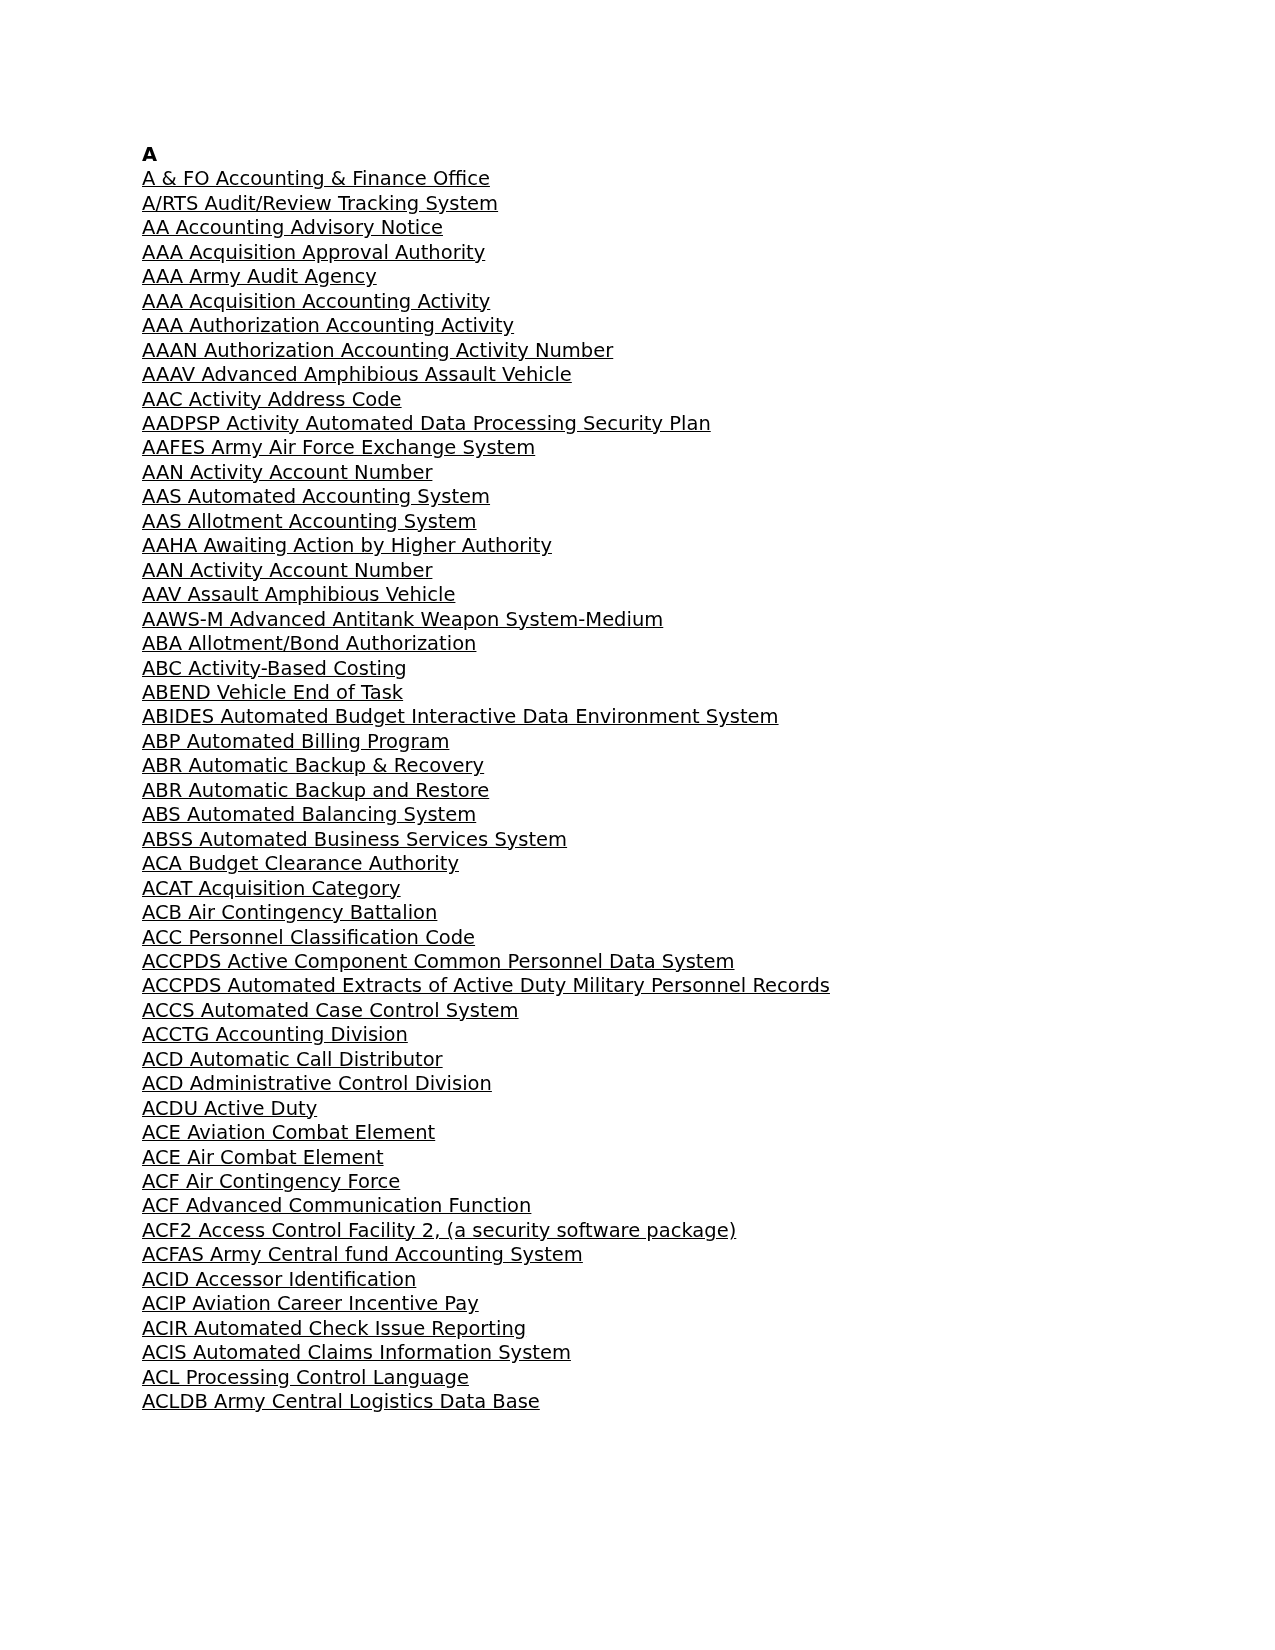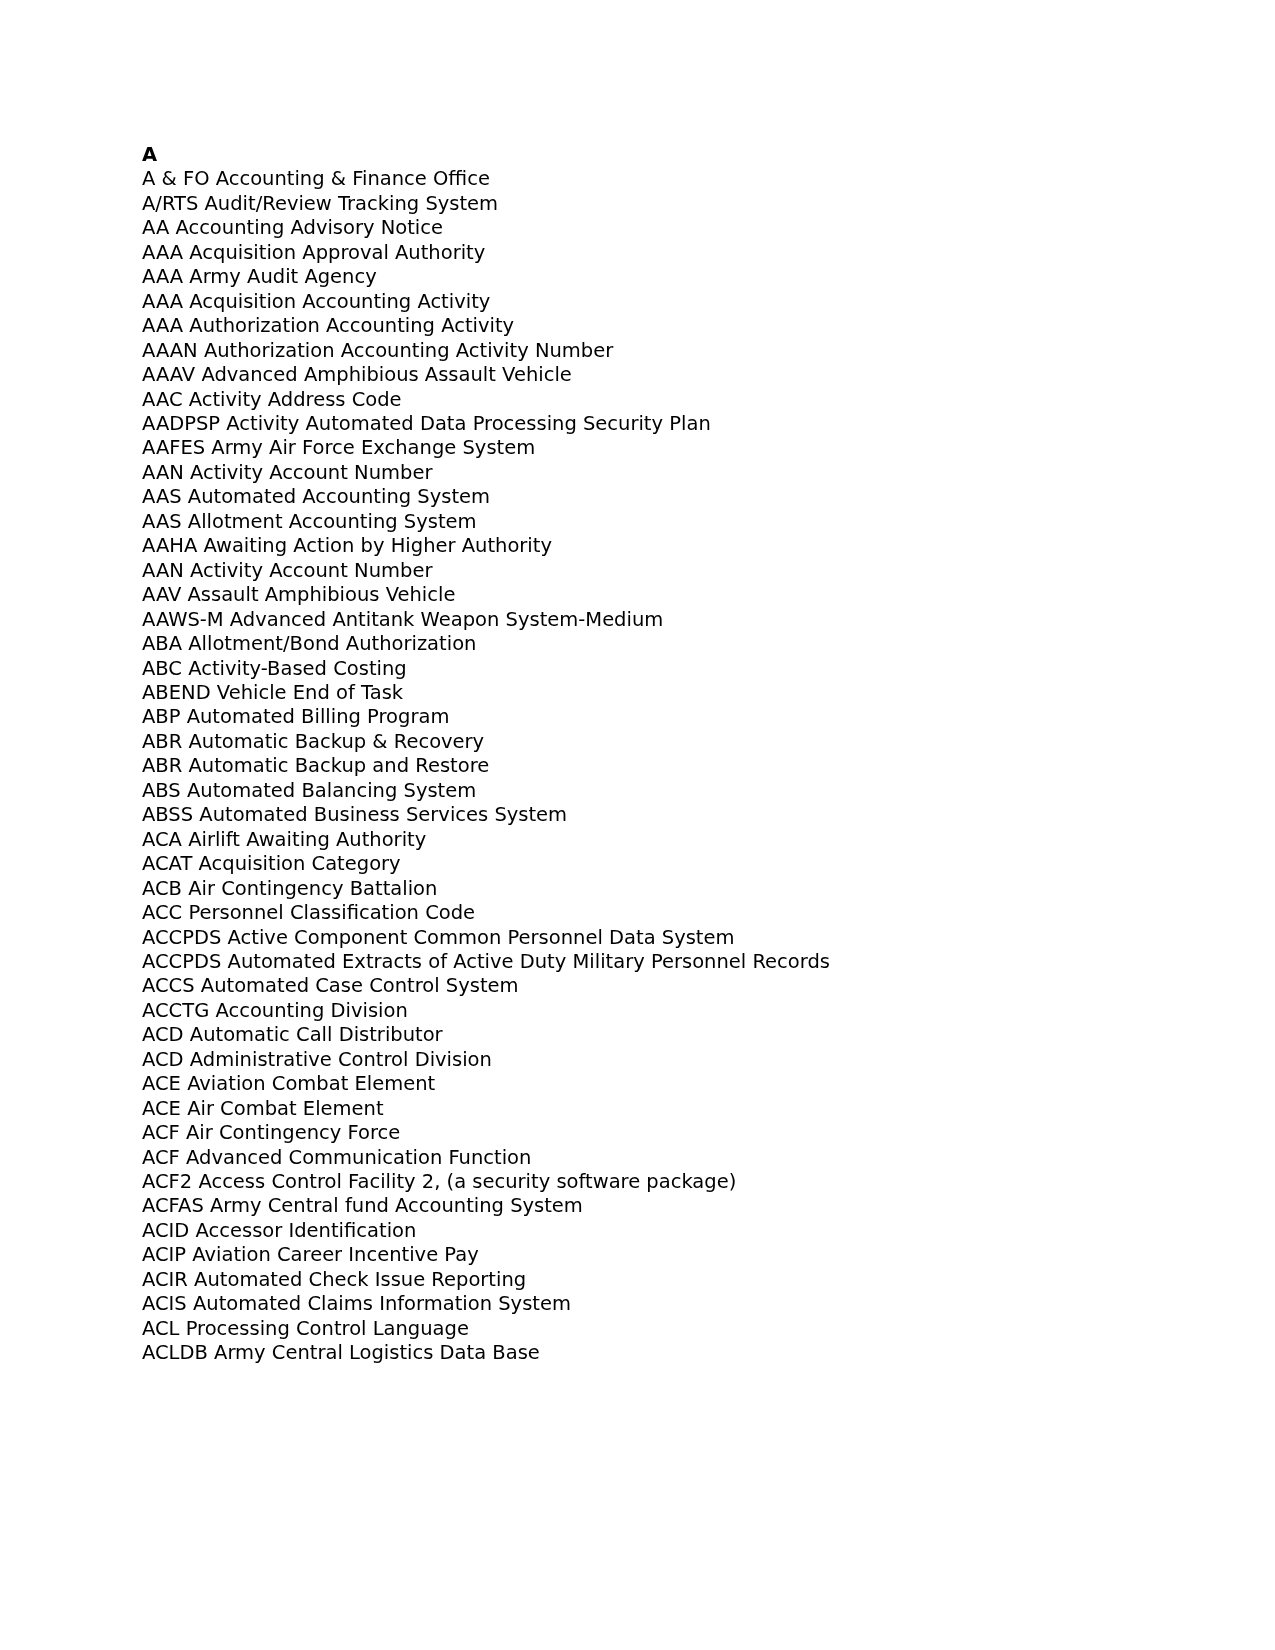--- a/index.html
+++ b/index.html
@@ -30,20 +30,21 @@
     line-height: 24.45px;
     margin: 0;
     padding: 0;
     letter-spacing: 0px;
     white-space: pre;
   }
   .entry-list {
     list-style: none;
     margin: 0;
     padding: 0;
+    text-decoration: underline;
   }
   .entry {
     font-family: "DejaVu Sans", "Liberation Sans", sans-serif;
     font-size: 19.5px;
     font-weight: normal;
     color: #000000;
     line-height: 24.45px;
     margin: 0;
     padding: 0;
     white-space: pre;
@@ -71,35 +72,37 @@
         <li class="entry">AAN Activity Account Number</li>
         <li class="entry">AAS Automated Accounting System</li>
         <li class="entry">AAS Allotment Accounting System</li>
         <li class="entry">AAHA Awaiting Action by Higher Authority</li>
         <li class="entry">AAN Activity Account Number</li>
         <li class="entry">AAV Assault Amphibious Vehicle</li>
         <li class="entry">AAWS-M Advanced Antitank Weapon System-Medium</li>
         <li class="entry">ABA Allotment/Bond Authorization</li>
         <li class="entry">ABC Activity-Based Costing</li>
         <li class="entry">ABEND Vehicle End of Task</li>
+        <li class="entry">ABIDES Automated Budget Interactive Data Environment System</li>
         <li class="entry">ABP Automated Billing Program</li>
         <li class="entry">ABR Automatic Backup &amp; Recovery</li>
         <li class="entry">ABR Automatic Backup and Restore</li>
         <li class="entry">ABS Automated Balancing System</li>
         <li class="entry">ABSS Automated Business Services System</li>
-        <li class="entry">ACA Airlift Awaiting Authority</li>
+        <li class="entry">ACA Budget Clearance Authority</li>
         <li class="entry">ACAT Acquisition Category</li>
         <li class="entry">ACB Air Contingency Battalion</li>
         <li class="entry">ACC Personnel Classification Code</li>
         <li class="entry">ACCPDS Active Component Common Personnel Data System</li>
         <li class="entry">ACCPDS Automated Extracts of Active Duty Military Personnel Records</li>
         <li class="entry">ACCS Automated Case Control System</li>
         <li class="entry">ACCTG Accounting Division</li>
         <li class="entry">ACD Automatic Call Distributor</li>
         <li class="entry">ACD Administrative Control Division</li>
+        <li class="entry">ACDU Active Duty</li>
         <li class="entry">ACE Aviation Combat Element</li>
         <li class="entry">ACE Air Combat Element</li>
         <li class="entry">ACF Air Contingency Force</li>
         <li class="entry">ACF Advanced Communication Function</li>
         <li class="entry">ACF2 Access Control Facility 2, (a security software package)</li>
         <li class="entry">ACFAS Army Central fund Accounting System</li>
         <li class="entry">ACID Accessor Identification</li>
         <li class="entry">ACIP Aviation Career Incentive Pay</li>
         <li class="entry">ACIR Automated Check Issue Reporting</li>
         <li class="entry">ACIS Automated Claims Information System</li>

